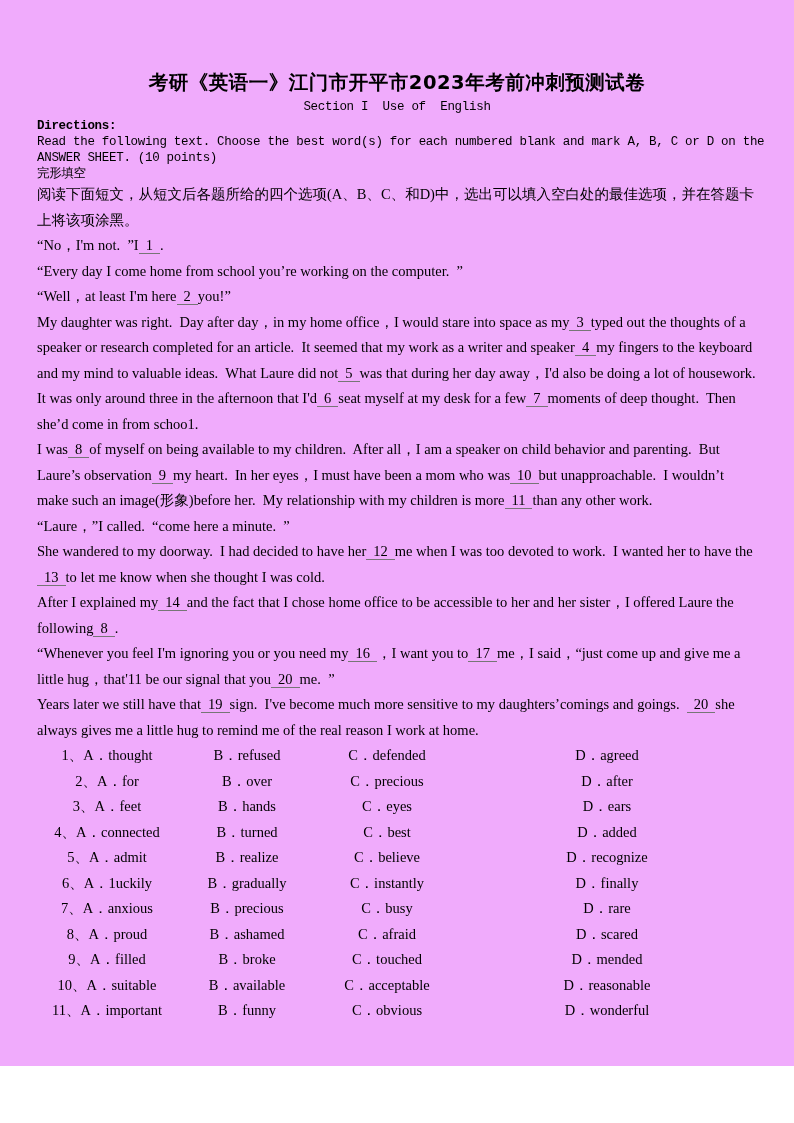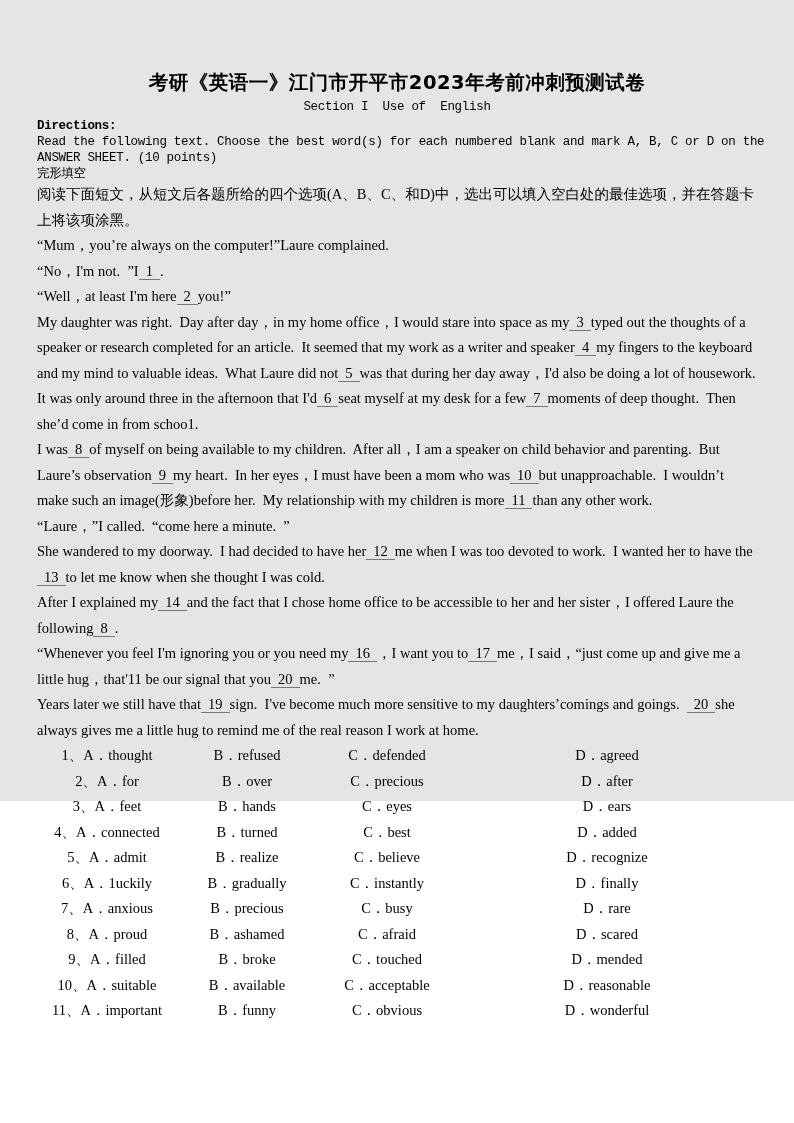--- a/index.html
+++ b/index.html
@@ -3,21 +3,21 @@
 <meta charset="utf-8">
 <style>
   * { margin:0; padding:0; box-sizing:border-box; }
   html, body { background:#ffffff; }
   body {
     width:794px; height:1123px;
     font-family:"Liberation Serif", serif;
     color:#000;
     overflow:hidden;
   }
-  .page { width:794px; height:801px; padding:70px 37px 0 37px; background:#e5e5e5; }
+  .page { width:794px; height:1066px; padding:70px 37px 0 37px; background:#f0abfc; }
 
   .title {
     font-family:"DejaVu Sans","Liberation Sans",sans-serif;
     font-weight:bold;
     font-size:19.5px;
     line-height:26px;
     text-align:center;
     letter-spacing:0.5px;
     margin-bottom:3px;
   }
@@ -69,22 +69,22 @@
   <div class="directions">
     <div class="mono bold">Directions:</div>
     <div class="mono">Read the following text. Choose the best word(s) for each numbered blank and mark A, B, C or D on the</div>
     <div class="mono">ANSWER SHEET. (10 points)</div>
     <div class="mono">完形填空</div>
   </div>
 
   <div class="body-text">
     <p class="para">阅读下面短文，从短文后各题所给的四个选项(A、B、C、和D)中，选出可以填入空白处的最佳选项，并在答题卡上将该项涂黑。</p>
     <div id="passage">
-        <p class="para">“Mum，you’re always on the computer!”Laure complained.</p>
         <p class="para">“No，I'm not.  ”I<span class="blank">1</span>.</p>
+        <p class="para">“Every day I come home from school you’re working on the computer.  ”</p>
         <p class="para">“Well，at least I'm here<span class="blank">2</span>you!”</p>
         <p class="para">My daughter was right.  Day after day，in my home office，I would stare into space as my<span class="blank">3</span>typed out the thoughts of a speaker or research completed for an article.  It seemed that my work as a writer and speaker<span class="blank">4</span>my fingers to the keyboard and my mind to valuable ideas.  What Laure did not<span class="blank">5</span>was that during her day away，I'd also be doing a lot of housework.  It was only around three in the afternoon that I'd<span class="blank">6</span>seat myself at my desk for a few<span class="blank">7</span>moments of deep thought.  Then she’d come in from schoo1.</p>
         <p class="para">I was<span class="blank">8</span>of myself on being available to my children.  After all，I am a speaker on child behavior and parenting.  But Laure’s observation<span class="blank">9</span>my heart.  In her eyes，I must have been a mom who was<span class="blank">10</span>but unapproachable.  I wouldn’t make such an image(形象)before her.  My relationship with my children is more<span class="blank">11</span>than any other work.</p>
         <p class="para">“Laure，”I called.  “come here a minute.  ”</p>
         <p class="para">She wandered to my doorway.  I had decided to have her<span class="blank">12</span>me when I was too devoted to work.  I wanted her to have the<span class="blank">13</span>to let me know when she thought I was cold.</p>
         <p class="para">After I explained my<span class="blank">14</span>and the fact that I chose home office to be accessible to her and her sister，I offered Laure the following<span class="blank">8</span>.</p>
         <p class="para">“Whenever you feel I'm ignoring you or you need my<span class="blank">16</span>，I want you to<span class="blank">17</span>me，I said，“just come up and give me a little hug，that'11 be our signal that you<span class="blank">20</span>me.  ”</p>
         <p class="para">Years later we still have that<span class="blank">19</span>sign.  I've become much more sensitive to my daughters’comings and goings.  <span class="blank">20</span>she always gives me a little hug to remind me of the real reason I work at home.</p>
       </div>
     <div id="questions">

